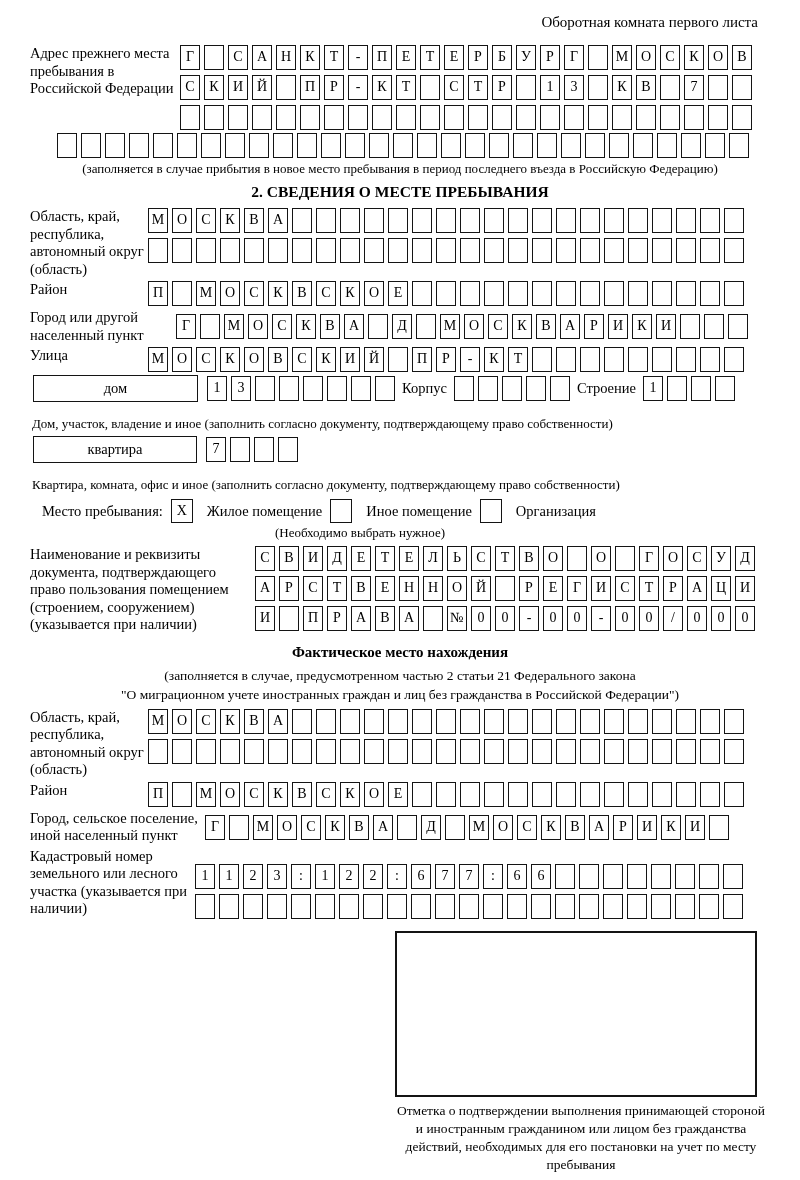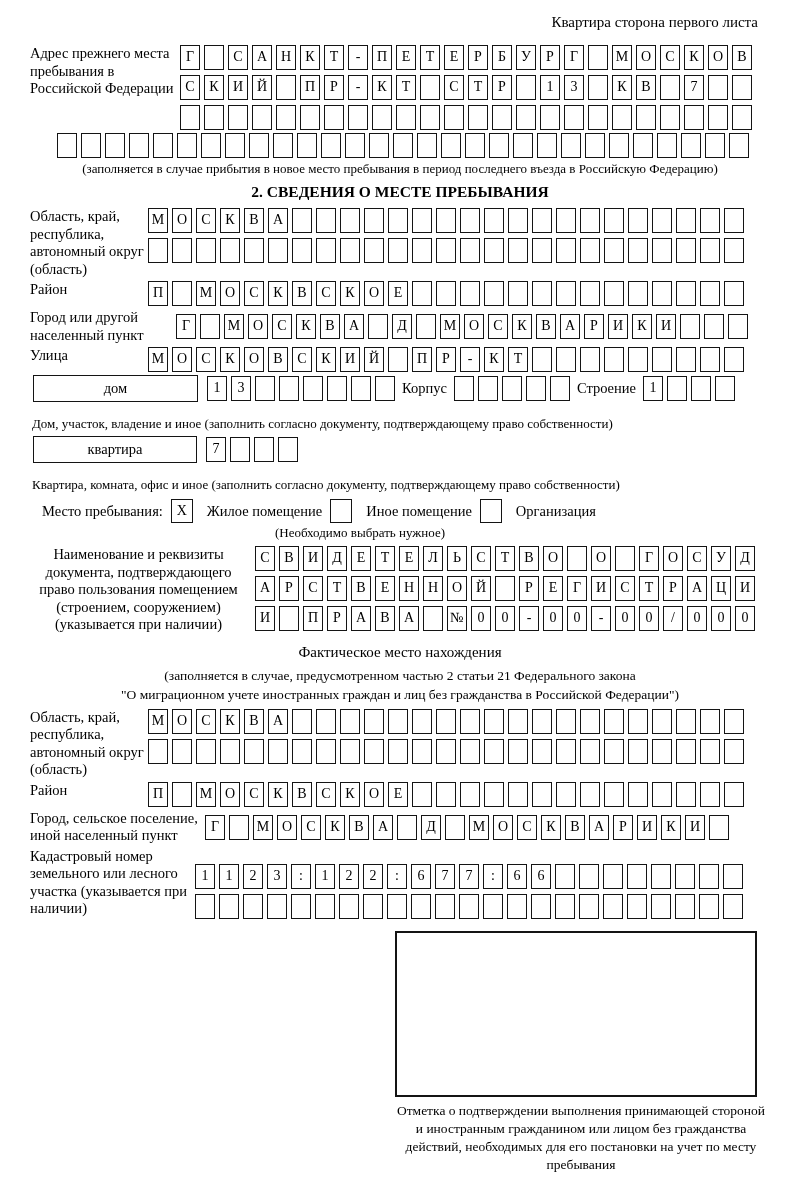--- a/index.html
+++ b/index.html
@@ -5,31 +5,31 @@
   html,body{margin:0;padding:0;background:#fff;}
   body{width:800px;height:1180px;font-family:"Liberation Serif","DejaVu Serif",serif;color:#000;}
   .page{box-sizing:border-box;width:800px;height:1180px;padding:14px 30px 0 30px;position:relative;}
   .header-note{text-align:right;font-size:15px;padding-right:12px;margin-bottom:14px;}
   .group{display:flex;margin-bottom:3px;}
   .lbl{font-size:14.5px;line-height:17.5px;flex:0 0 auto;}
   .lbl-w150{width:150px;}
   .lbl-w118{width:118px;}
   .lbl-w175{width:175px;}
   .lbl-w165{width:165px;}
-  .lbl-w225{width:225px;padding-right:8px;box-sizing:border-box;text-align:center;}
+  .lbl-w225{width:225px;padding-right:8px;box-sizing:border-box;}
   .rows{display:flex;flex-direction:column;gap:5px;}
   .boxrow{display:flex;gap:4px;height:25px;}
   .cell{flex:0 0 20px;width:20px;height:25px;box-sizing:border-box;border:1.6px solid #141414;
         text-align:center;font-size:14px;line-height:22px;background:#fff;overflow:hidden;}
   .indent28{margin-left:28px;}
   .fullrow{margin:2px 0 2px 27px;}
   .caption{font-size:13px;line-height:17px;text-align:center;margin:1px 0 3px 0;}
   .caption-left{font-size:13px;line-height:17px;text-align:left;margin:13px 0 4px 2px;}
   .sec-title{font-size:15.5px;font-weight:bold;text-align:center;margin:6px 0 7px 0;}
-  .sub-title{font-size:15px;font-weight:normal;text-align:center;margin:10px 0 6px 0;}
+  .sub-title{font-size:15px;font-weight:bold;text-align:center;margin:10px 0 6px 0;}
   .houserow{display:flex;align-items:center;margin:3px 0 2px 3px;height:27px;}
   .wide-box{box-sizing:border-box;height:27px;border:1.7px solid #141414;display:flex;align-items:center;
             justify-content:center;font-size:14.5px;background:#fff;}
   .w-dom{width:165px;margin-right:9px;}
   .w-kv{width:164px;margin-right:9px;}
   .inline-lbl{font-size:14.5px;margin:15px 7px;white-space:nowrap;font-family:Liberation Serif, serif;}
   .stayrow{display:flex;align-items:center;margin:6px 0 2px 12px;font-size:14.5px;}
   .stayrow .cb{display:flex;margin:0 14px 0 8px;}
   .cb .cell{flex:0 0 22px;width:22px;height:24px;line-height:21px;}
   .stay-note{font-size:13px;text-align:center;width:620px;margin:2px 0 5px 20px;}
@@ -37,21 +37,21 @@
   .cad-rows{padding-top:16px;}
   .stamp-wrap{margin-top:12px;margin-left:365px;width:372px;}
   .stamp-box{box-sizing:border-box;width:362px;height:166px;border:2px solid #141414;background:#fff;}
   .stamp-cap{font-size:13.5px;line-height:18px;text-align:center;margin-top:5px;width:372px;}
 </style>
 </head>
 <body>
 
 <div class="page">
 
-  <div class="header-note">Квартира сторона первого листа</div>
+  <div class="header-note">Оборотная комната первого листа</div>
 
   <div class="group">
     <div class="lbl lbl-w150">Адрес прежнего места пребывания в Российской Федерации</div>
     <div class="rows">
       <div class="boxrow">
           <span class="cell">Г</span>
           <span class="cell"></span>
           <span class="cell">С</span>
           <span class="cell">А</span>
           <span class="cell">Н</span>

